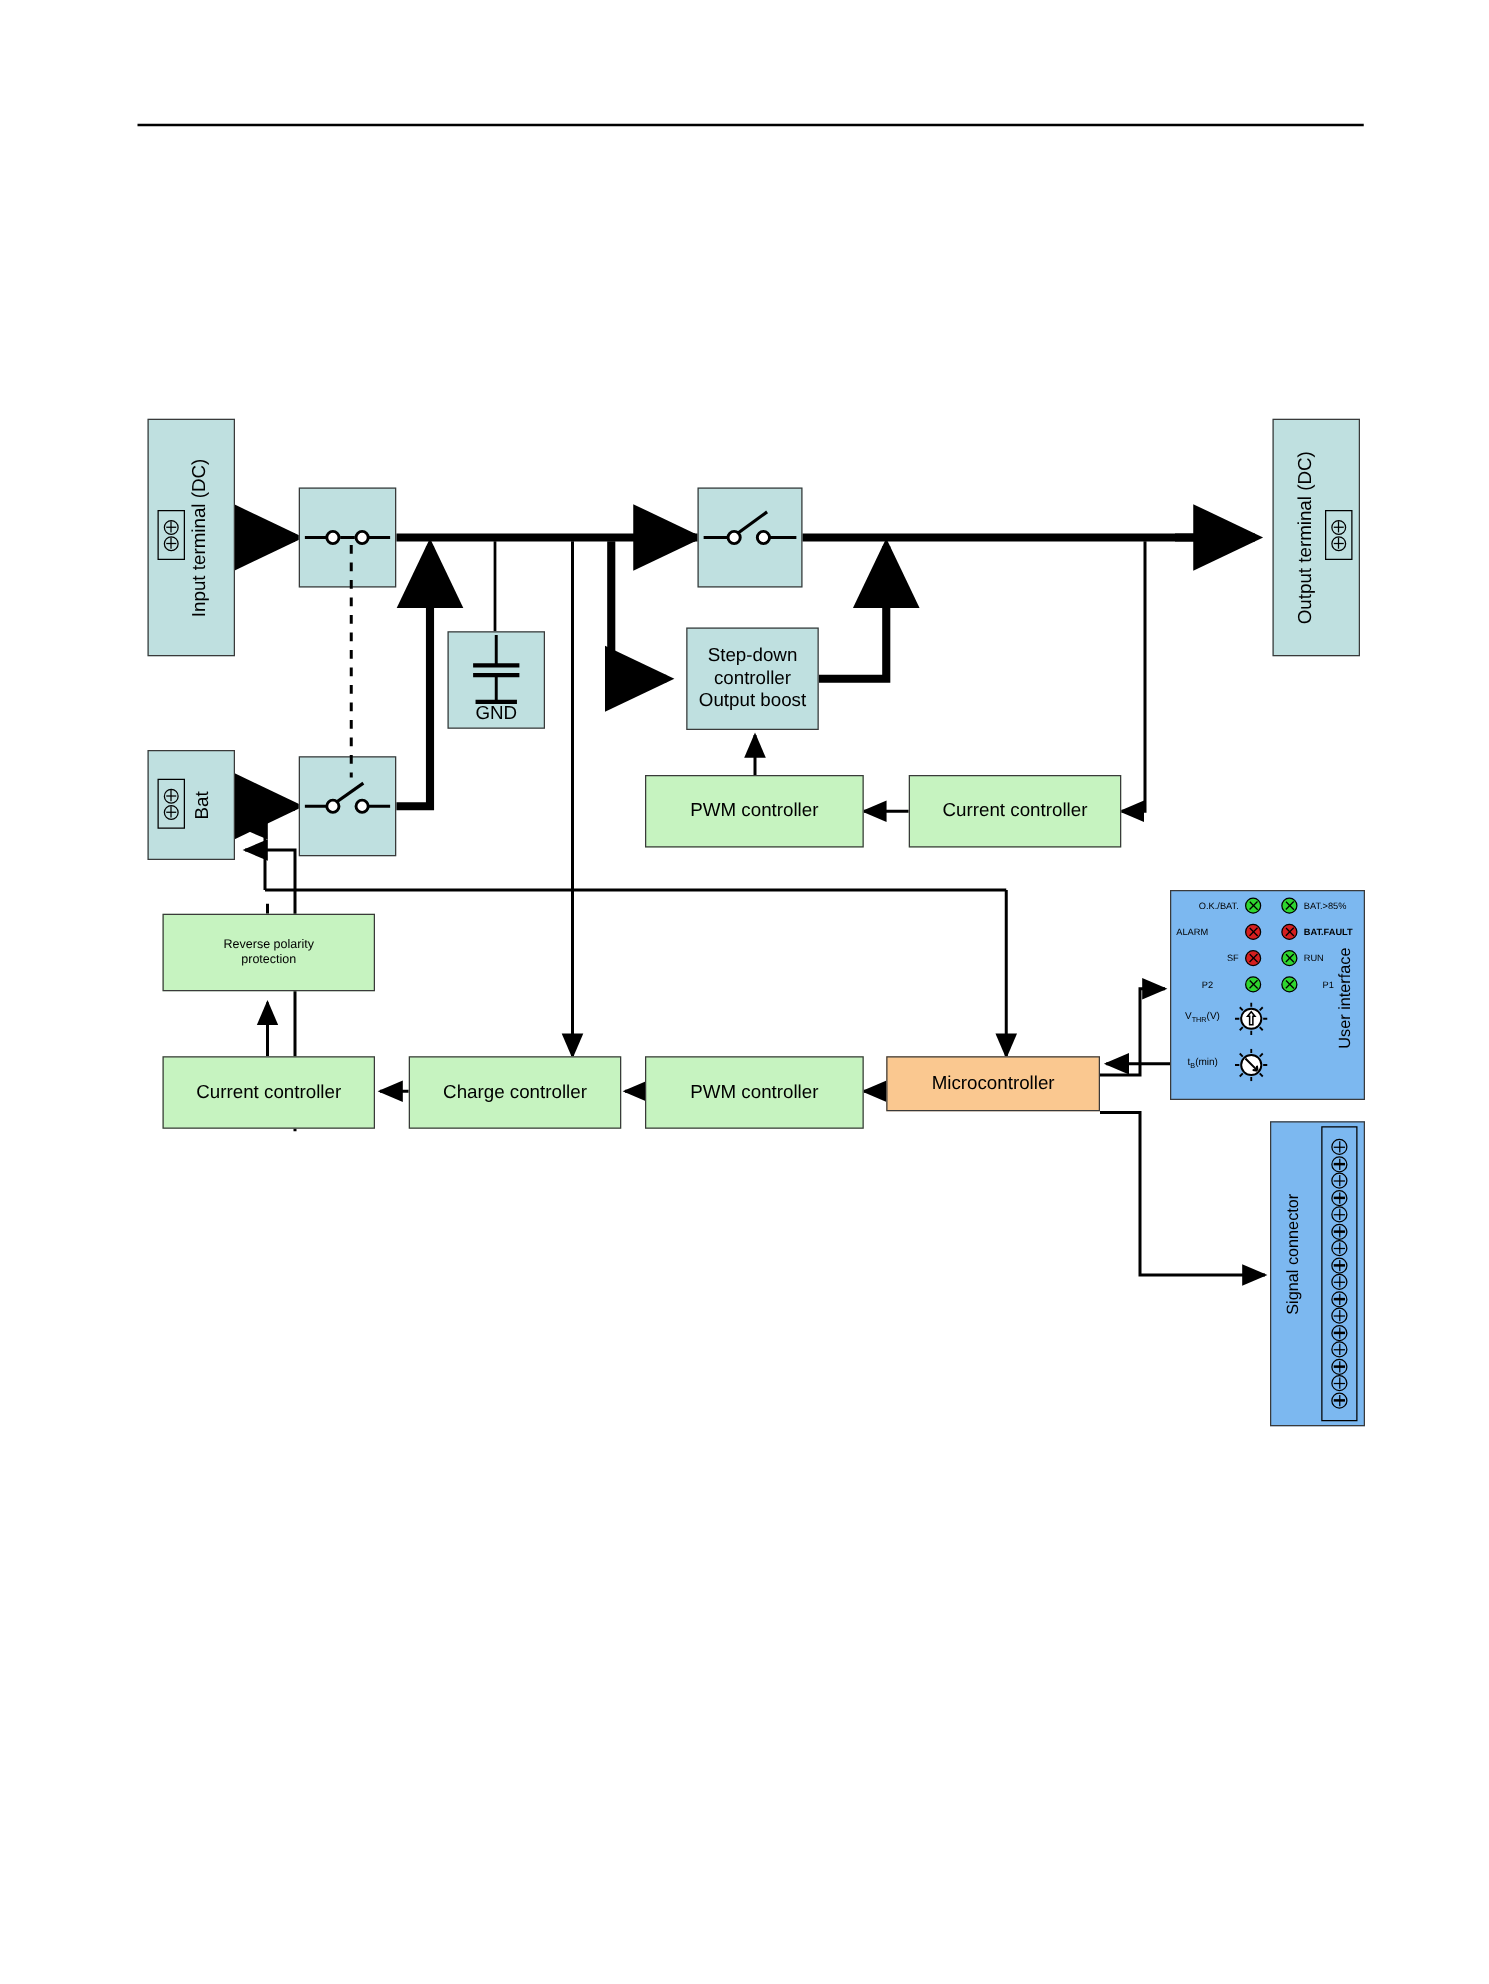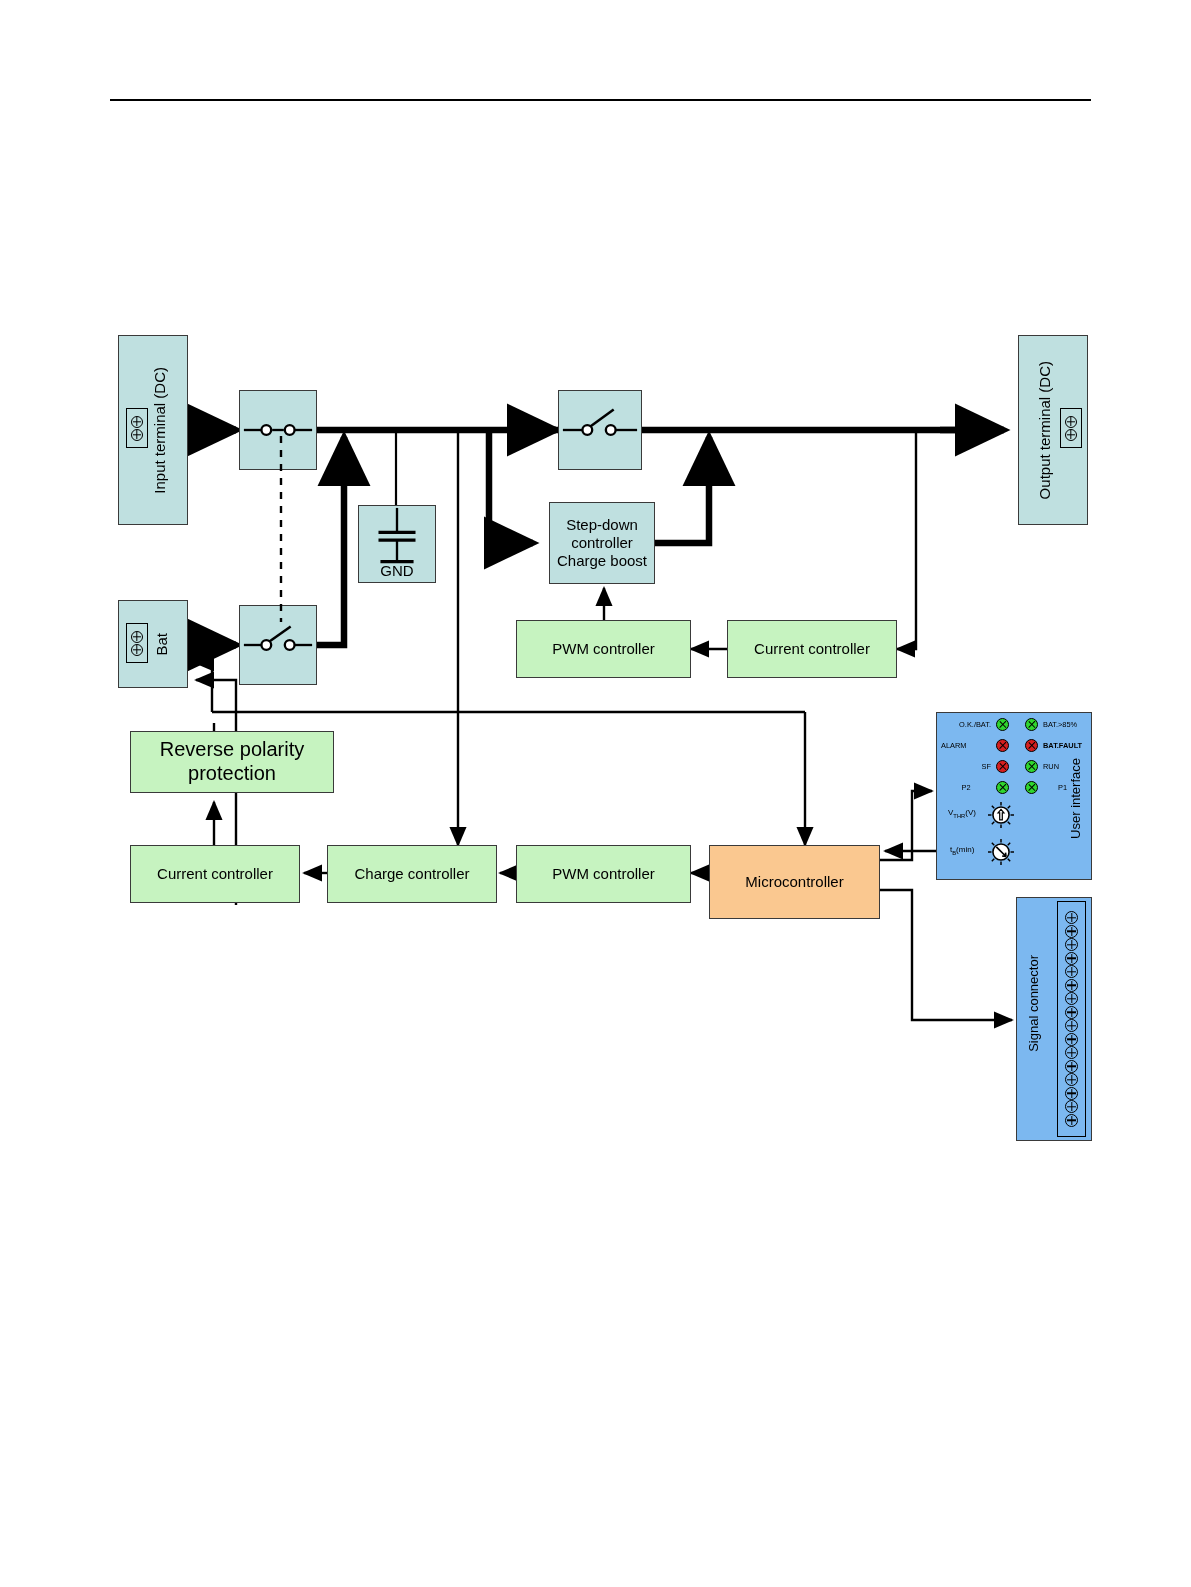--- a/index.html
+++ b/index.html
@@ -187,49 +187,49 @@
       <line x1="20" y1="35" x2="58" y2="35" stroke="#000" stroke-width="3.4"></line>
       <line x1="39" y1="35" x2="39" y2="57" stroke="#000" stroke-width="2.4"></line>
       <line x1="22" y1="57" x2="56" y2="57" stroke="#000" stroke-width="3.4"></line>
     </svg>
     <span style="position:absolute;left:0;right:0;bottom:2px;font-size:15px;">GND</span>
   </div>
 
   <div class="blk teal" style="left:549px;top:502px;width:106px;height:82px;font-size:15px;flex-direction:column;">
     <span>Step-down</span>
     <span>controller</span>
-    <span>Charge boost</span>
+    <span>Output boost</span>
   </div>
 
   <div class="blk green" style="left:516px;top:620px;width:175px;height:58px;font-size:15px;">
     <span>PWM controller</span>
   </div>
 
   <div class="blk green" style="left:727px;top:620px;width:170px;height:58px;font-size:15px;">
     <span>Current controller</span>
   </div>
 
-  <div class="blk green" style="left:130px;top:731px;width:204px;height:62px;font-size:20px;flex-direction:column;">
+  <div class="blk green" style="left:130px;top:731px;width:170px;height:62px;font-size:10px;flex-direction:column;">
     <span>Reverse polarity</span>
     <span>protection</span>
   </div>
 
   <div class="blk green" style="left:130px;top:845px;width:170px;height:58px;font-size:15px;">
     <span>Current controller</span>
   </div>
 
   <div class="blk green" style="left:327px;top:845px;width:170px;height:58px;font-size:15px;">
     <span>Charge controller</span>
   </div>
 
   <div class="blk green" style="left:516px;top:845px;width:175px;height:58px;font-size:15px;">
     <span>PWM controller</span>
   </div>
 
-  <div class="blk orange" style="left:709px;top:845px;width:171px;height:74px;font-size:15px;">
+  <div class="blk orange" style="left:709px;top:845px;width:171px;height:44px;font-size:15px;">
     <span>Microcontroller</span>
   </div>
 
   <div class="blk blue" style="left:936px;top:712px;width:156px;height:168px;"></div>
 
   <span class="vert" style="position:absolute;left:1068px;top:758px;font-size:13px;">User interface</span>
 
   <div class="ledrow" style="left:941px;top:718px;justify-content:flex-end;">
     <span class="ledlabel" style="width:50px;text-align:right;">O.K./BAT.</span>
     <span class="led g" style="margin-left:5px;"></span>

